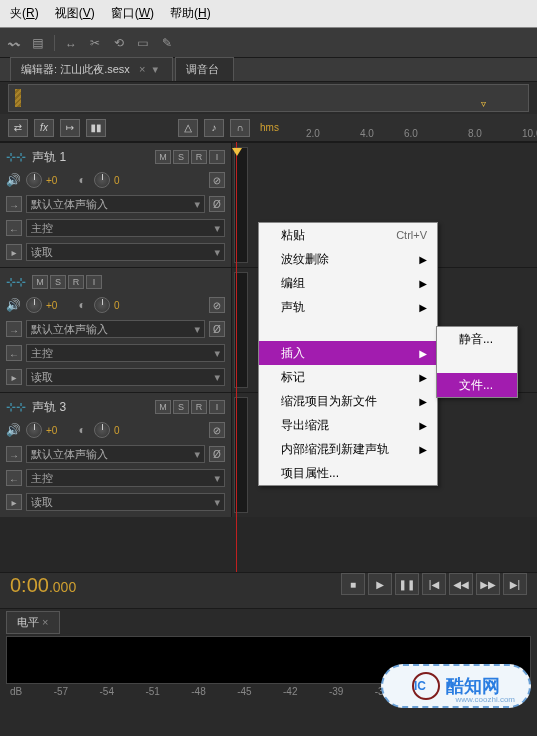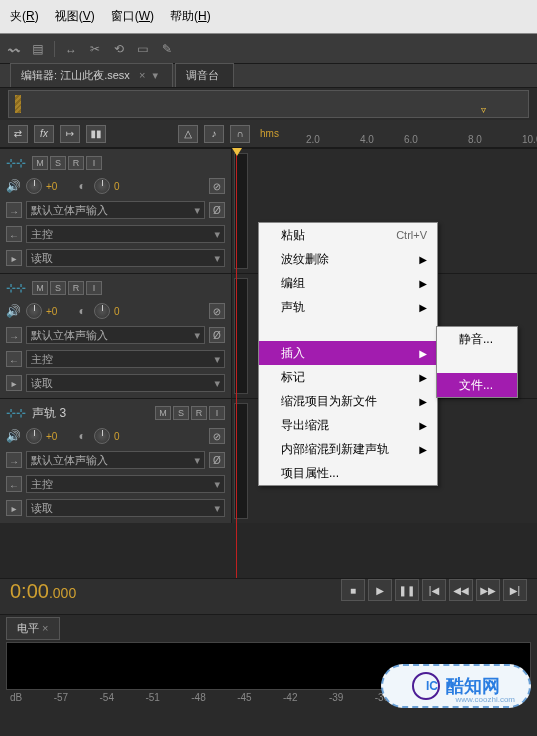--- a/index.html
+++ b/index.html
@@ -1,19 +1,19 @@
 <!DOCTYPE html>
 <html><head>
 <meta charset="utf-8">
 <style>
   * { box-sizing: border-box; margin: 0; padding: 0; font-family: "Microsoft YaHei", sans-serif; }
   body { background: #2a2a2a; color: #ccc; width: 537px; height: 736px; overflow: hidden; position: relative; font-size: 12px; }
   
   
-  .menubar { background: #e8e8e8; color: #000; height: 34px; display: flex; align-items: center; padding: 0 4px; gap: 4px; border-bottom: 1px solid #888; }
+  .menubar { background: #e8e8e8; color: #000; height: 28px; display: flex; align-items: center; padding: 0 4px; gap: 4px; border-bottom: 1px solid #888; }
   .menuitem { padding: 2px 6px; cursor: default; }
   .menuitem u { text-decoration: underline; }
   
   
   .toolbar { background: #3a3a3a; height: 30px; display: flex; align-items: center; padding: 0 6px; gap: 8px; border-bottom: 1px solid #1a1a1a; }
   .tool-icon { width: 16px; height: 16px; display: inline-flex; align-items: center; justify-content: center; color: #999; }
   
   
   .tabs { background: #3a3a3a; height: 24px; display: flex; align-items: flex-end; padding-left: 10px; border-bottom: 1px solid #1a1a1a; }
   .tab { background: #2f2f2f; padding: 4px 14px 4px 10px; border: 1px solid #555; border-bottom: none; margin-right: 2px; font-size: 11px; color: #ccc; position: relative; }
@@ -72,21 +72,21 @@
   .ctx-menu { position: absolute; left: 258px; top: 222px; width: 180px; background: #f4f4f4; border: 1px solid #888; box-shadow: 2px 2px 4px rgba(0,0,0,.4); z-index: 100; color: #000; font-size: 12px; }
   .ctx-item { height: 24px; display: flex; align-items: center; padding: 0 10px 0 22px; position: relative; }
   .ctx-item.hl { background: #a21caf; color: #fff; margin-top: 22px; }
   .ctx-item .shortcut { margin-left: auto; color: #666; font-size: 11px; }
   .ctx-item .sub { margin-left: auto; font-size: 10px; }
   
   .sub-menu { position: absolute; left: 436px; top: 326px; width: 82px; background: #f4f4f4; border: 1px solid #888; box-shadow: 2px 2px 4px rgba(0,0,0,.4); z-index: 101; color: #000; font-size: 12px; }
   
   
   .watermark { position: absolute; right: 6px; bottom: 28px; width: 150px; height: 44px; background: #f0f6fb; border: 2px dashed #6aa0d6; border-radius: 22px; display: flex; align-items: center; justify-content: center; gap: 6px; z-index: 200; }
-  .wm-circle { width: 28px; height: 28px; border: 2px solid #4c1d95; border-radius: 50%; display: flex; align-items: center; justify-content: flex-end; color: #2a7de1; font-weight: bold; font-size: 12px; }
+  .wm-circle { width: 28px; height: 28px; border: 2px solid #7f1d1d; border-radius: 50%; display: flex; align-items: center; justify-content: flex-start; color: #2a7de1; font-weight: bold; font-size: 12px; }
   .wm-text { color: #2a7de1; font-size: 18px; font-weight: bold; }
   .wm-url { position: absolute; bottom: 2px; right: 14px; font-size: 8px; color: #78a8d8; }
 </style>
 </head>
 <body>
 
 <div class="menubar">
   <span class="menuitem"><span>夹</span>(<u>R</u>)</span>
   <span class="menuitem"><span>视图</span>(<u>V</u>)</span>
   <span class="menuitem"><span>窗口</span>(<u>W</u>)</span>
@@ -143,20 +143,21 @@
     <polygon points="0,0 10,0 5,8" fill="#f0c040"></polygon>
   </svg>
 
 <div class="tracks-viewport">
   <div class="playhead"></div>
 
   <div class="track">
     <div class="track-header">
       <div class="track-title">
         <span class="wave-icon">⊹⊹</span>
+        <span class="name">声轨 1</span>
         <div class="msr">
           <button>M</button>
           <button>S</button>
           <button>R</button>
           <button>I</button>
         </div>
       </div>
       <div class="track-row">
         <span class="tool-icon">🔊</span>
         <span class="knob"></span>

